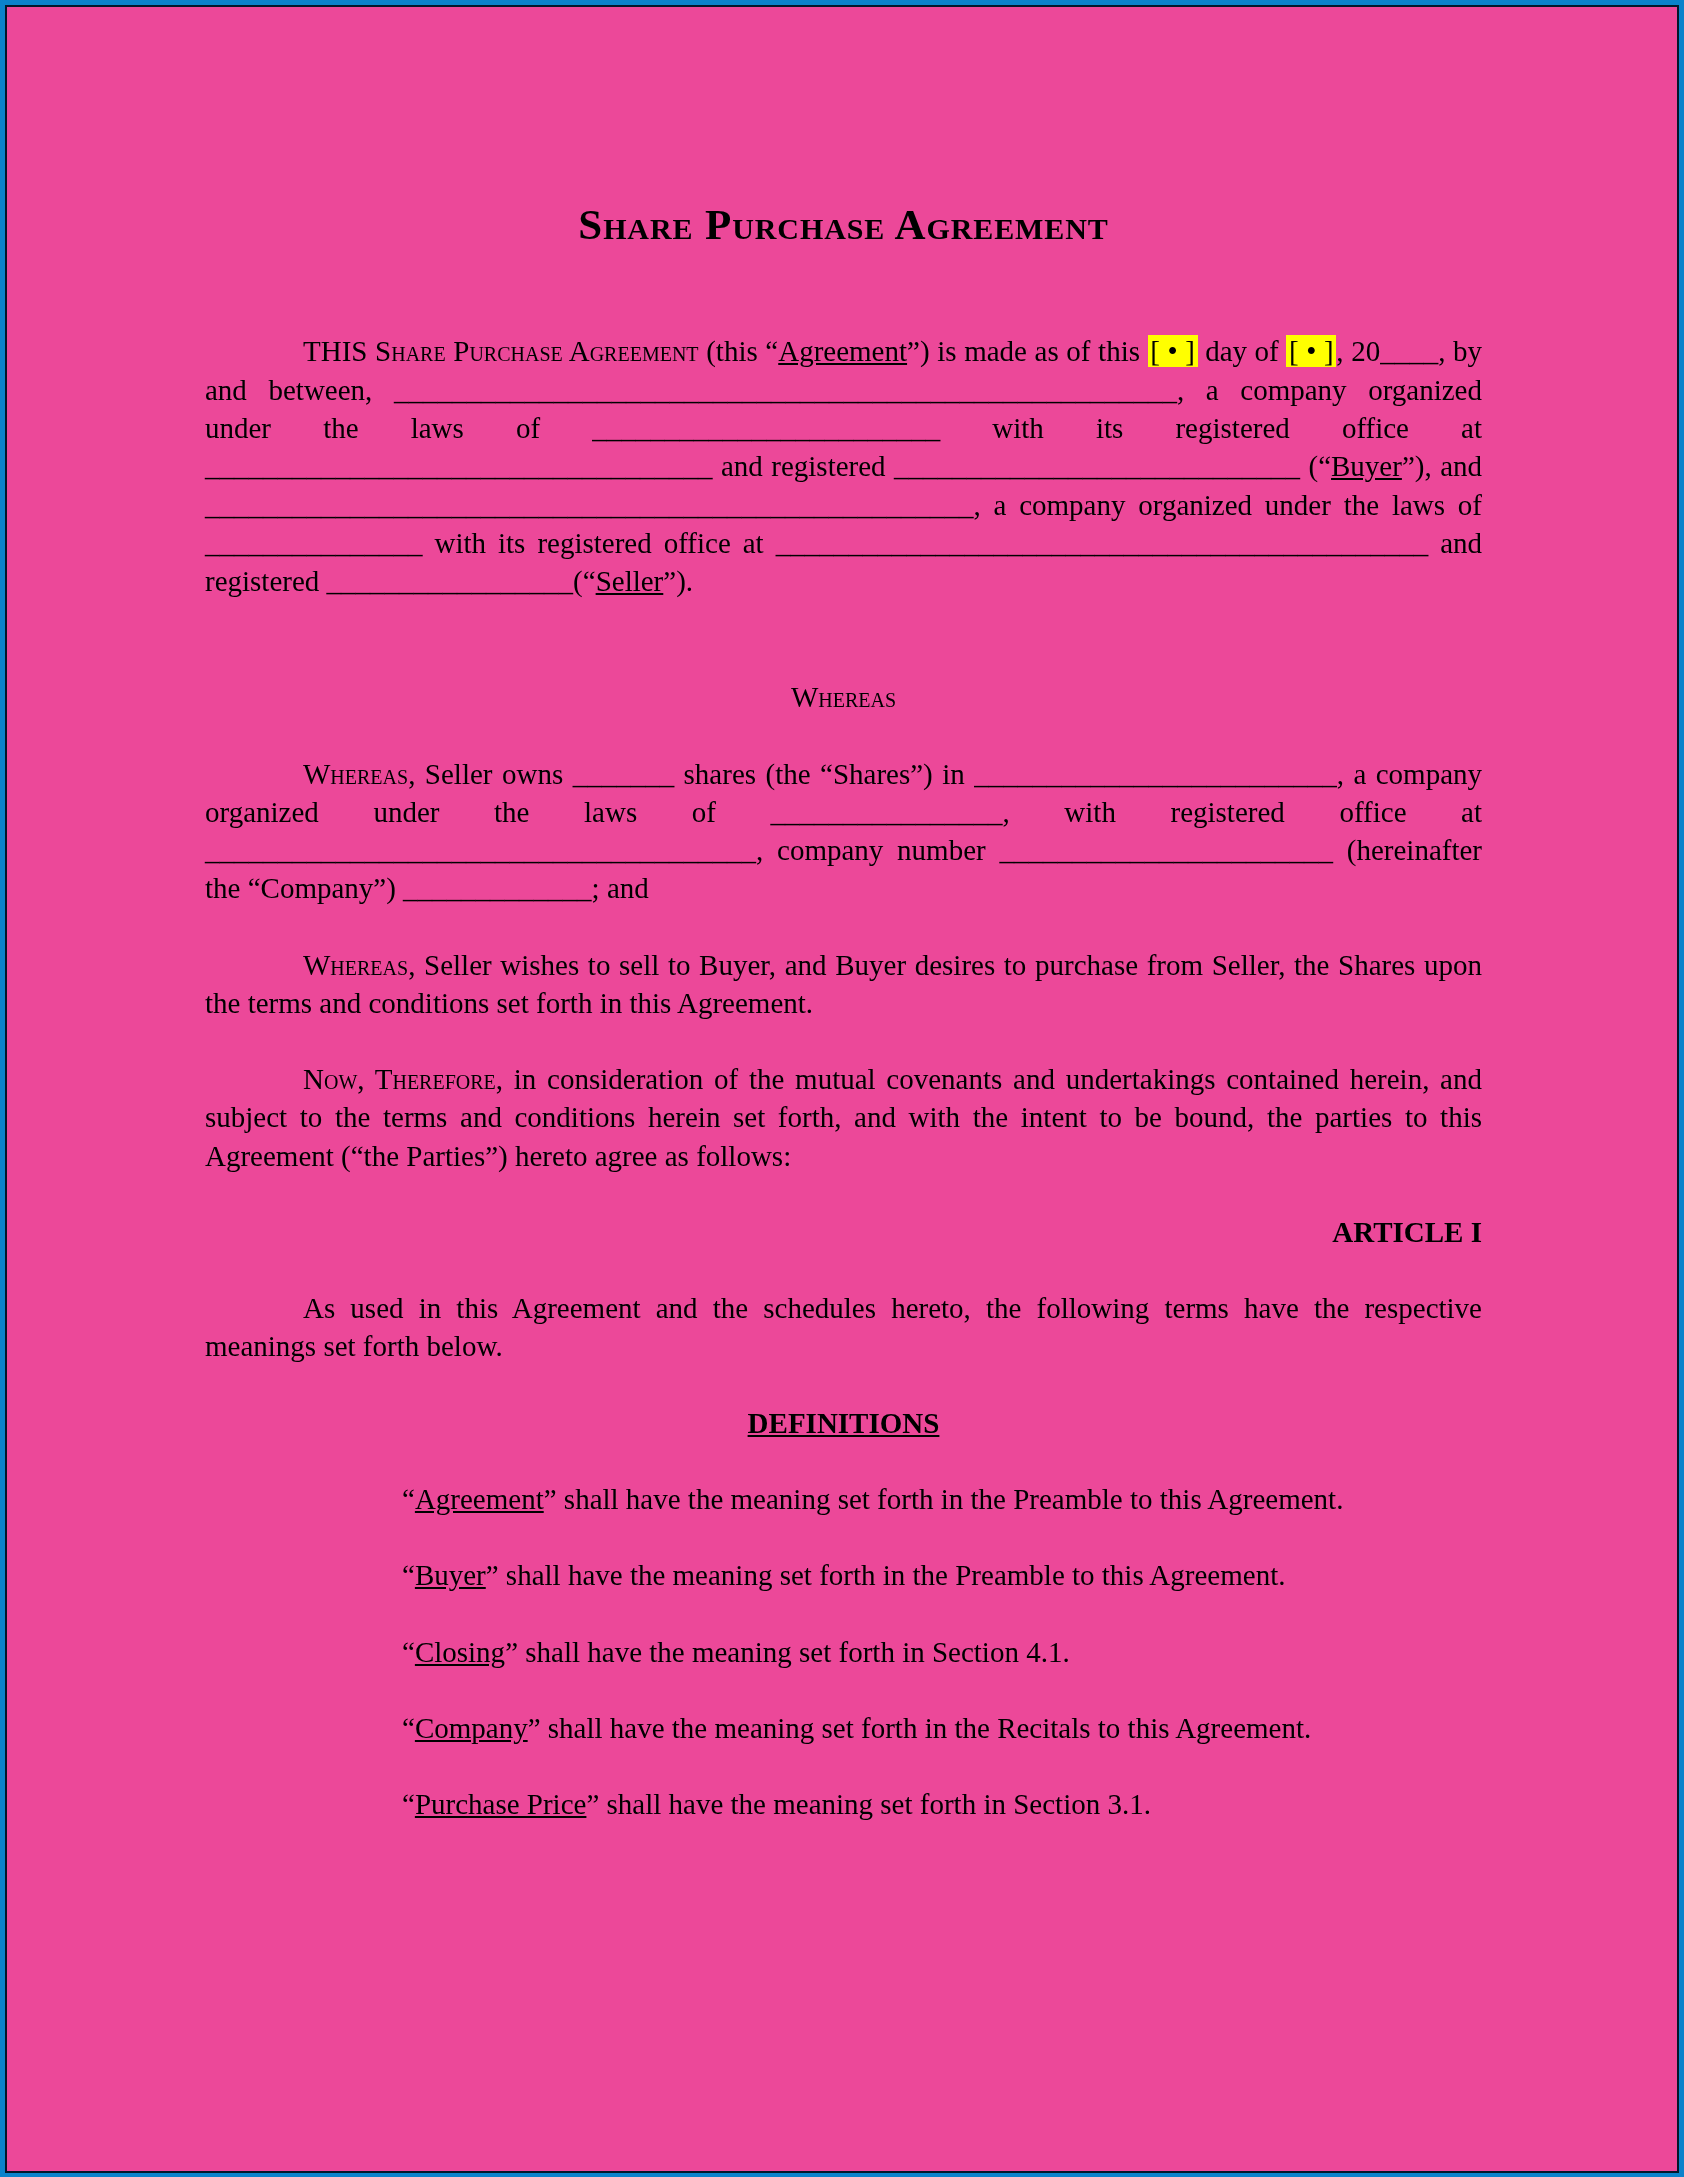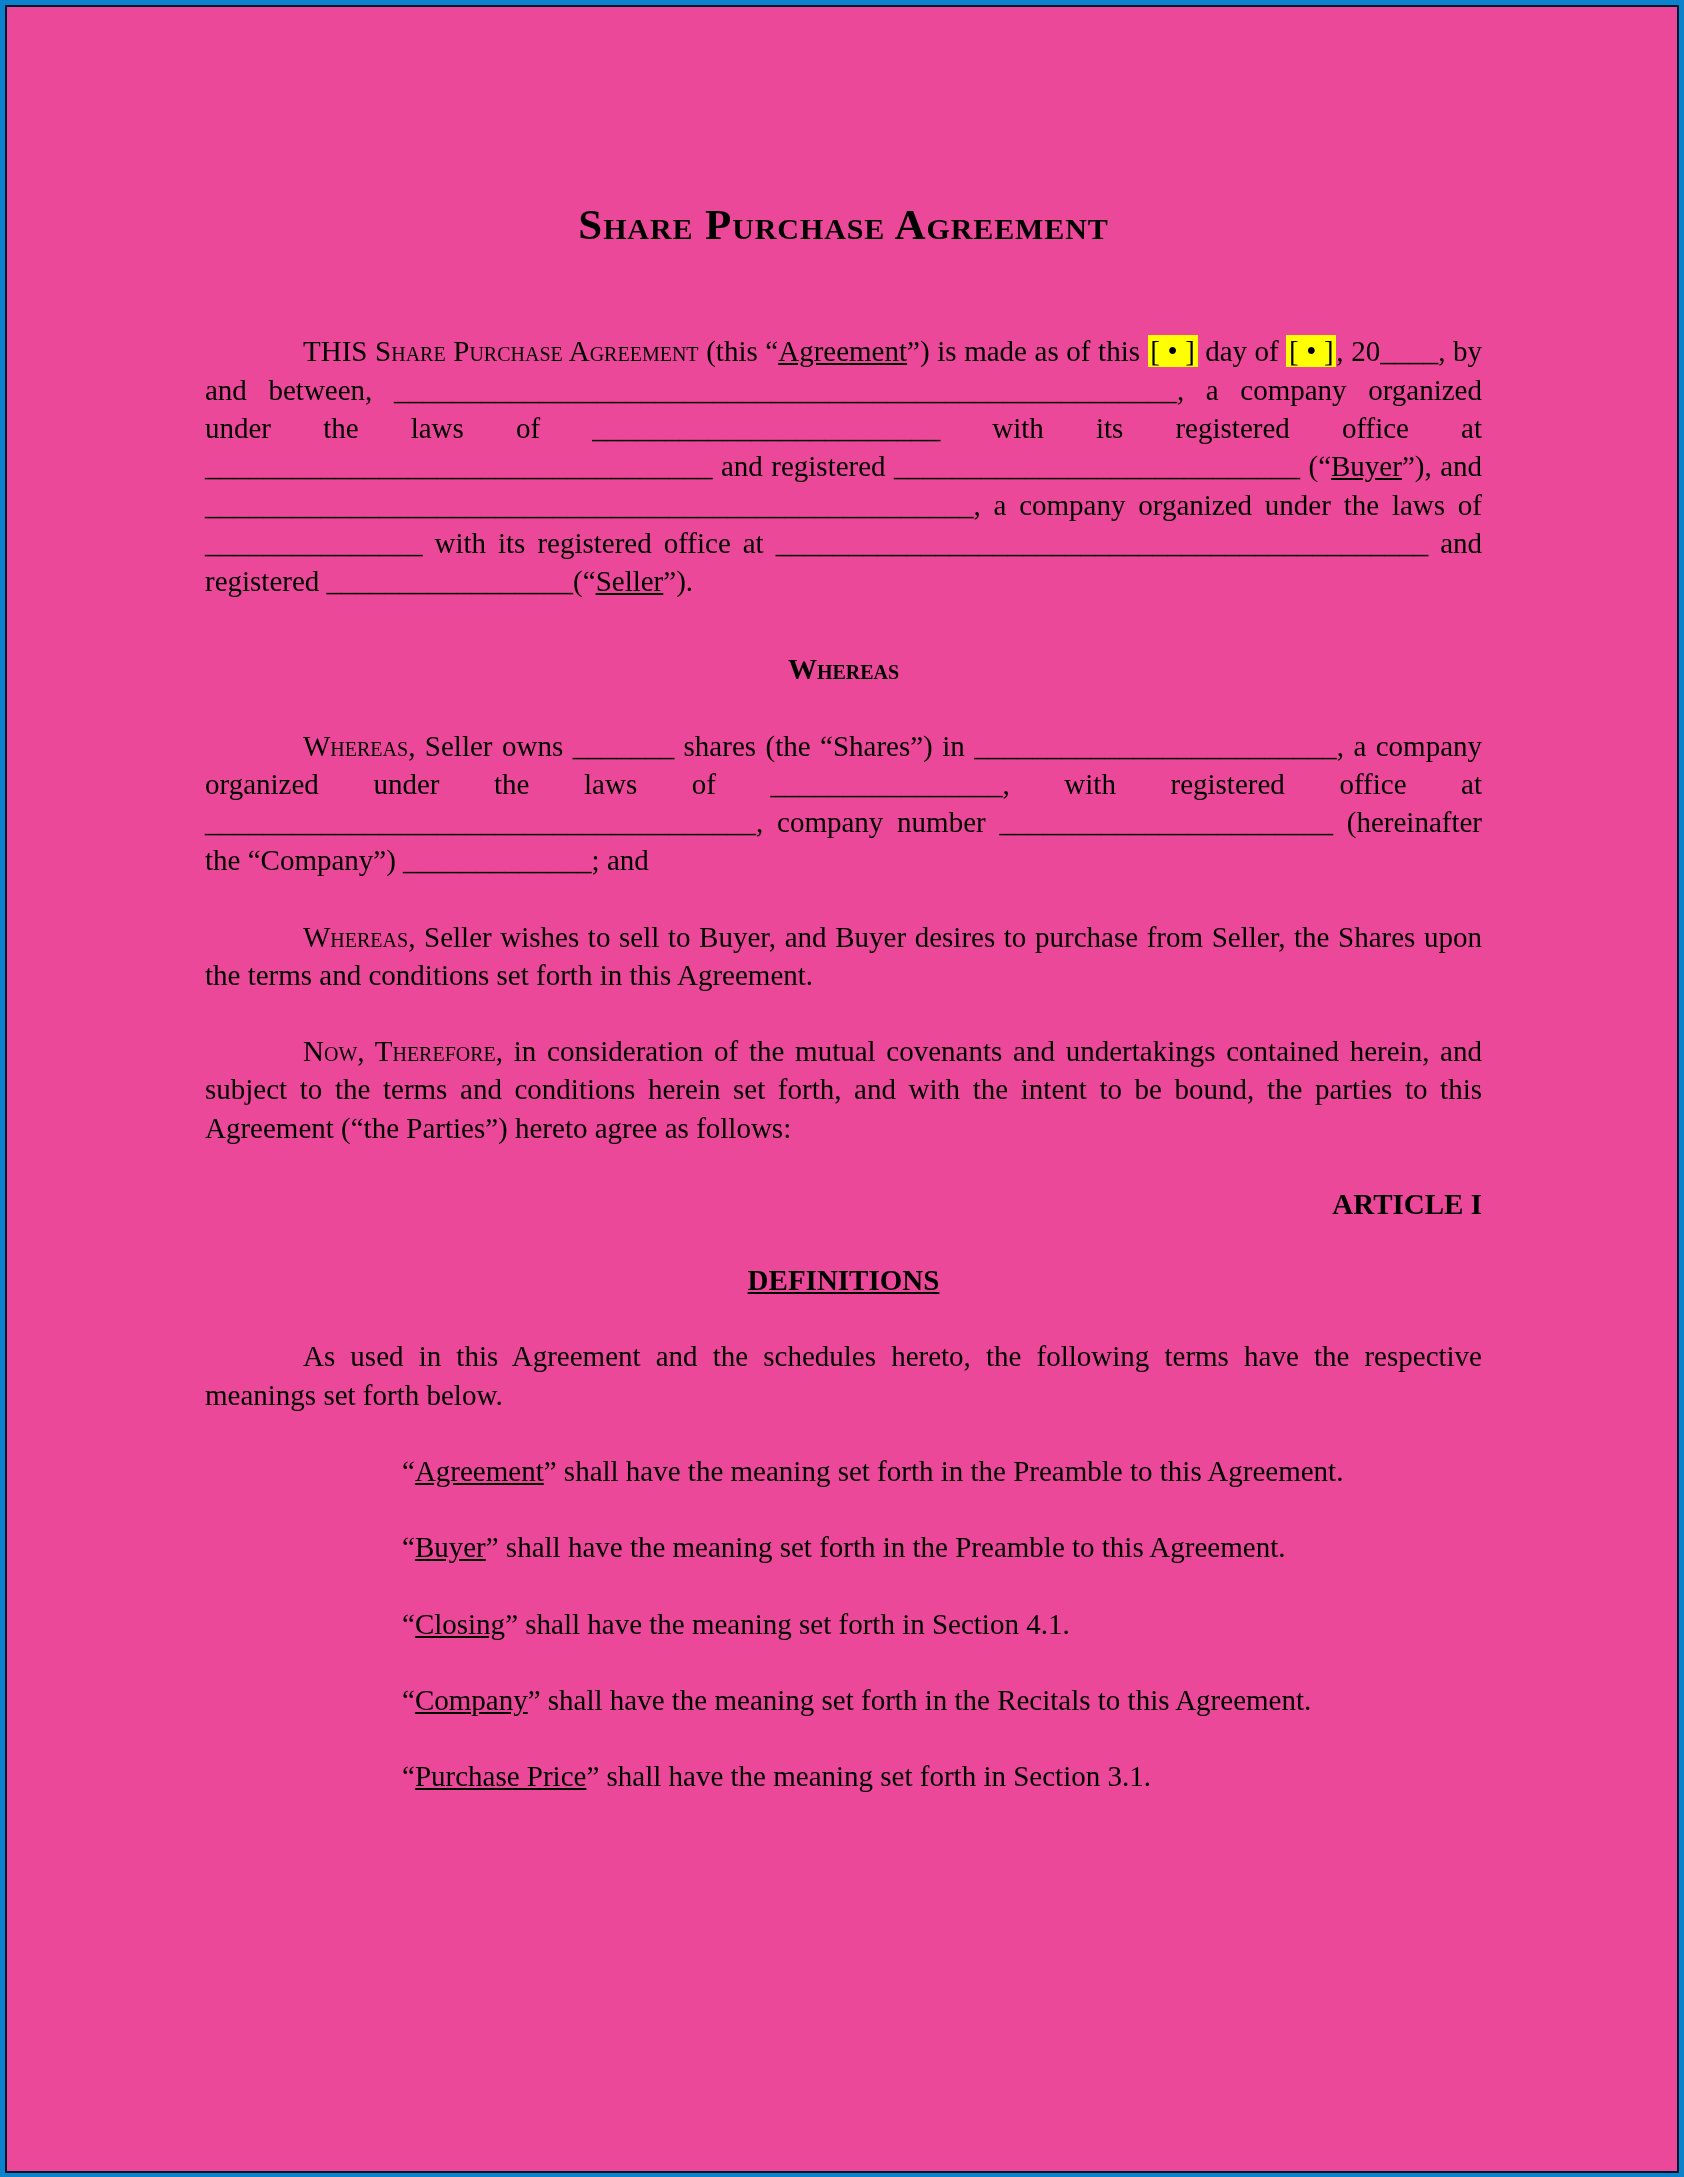--- a/index.html
+++ b/index.html
@@ -31,22 +31,22 @@
     line-height: 1.15;
     letter-spacing: 0.9px;
     margin: 0 0 83px 0;
   }
   .p { margin: 0 0 38px 0; }
   .just { text-align: justify; }
   .ind { text-indent: 98px; }
   .center { text-align: center; }
   .whereas-h {
     font-variant: small-caps;
-    font-weight: bold;
-    margin-top: 50px;
+    font-weight: normal;
+    margin-top: 78px;
   }
   .article-h {
     font-weight: bold;
     margin-top: 38px;
     text-align: right;
   }
   .definitions-h {
     font-weight: bold;
     text-decoration: underline;
   }
@@ -68,23 +68,23 @@
     <p class="p center whereas-h">Whereas</p>
 
     <p class="p just ind"><span class="sc">Whereas,</span><span> Seller owns </span><span>_______</span><span> shares (the “Shares”) in </span><span>_________________________</span><span>, a company organized under the laws of </span><span>________________</span><span>, with registered office at </span><span>______________________________________</span><span>, company number </span><span>_______________________</span><span> (hereinafter the “Company”) </span><span>_____________</span><span>; and</span></p>
 
     <p class="p just ind"><span class="sc">Whereas,</span><span> Seller wishes to sell to Buyer, and Buyer desires to purchase from Seller, the Shares upon the terms and conditions set forth in this Agreement.</span></p>
 
     <p class="p just ind"><span class="sc">Now, Therefore</span><span>, in consideration of the mutual covenants and undertakings contained herein, and subject to the terms and conditions herein set forth, and with the intent to be bound, the parties to this Agreement (“the Parties”) hereto agree as follows:</span></p>
 
     <p class="p center article-h">ARTICLE I</p>
 
+    <p class="p just ind"><span>As used in this Agreement and the schedules hereto, the following terms have the respective meanings set forth below.</span></p>
+
     <p class="p center"><span class="definitions-h">DEFINITIONS</span></p>
-
-    <p class="p just ind"><span>As used in this Agreement and the schedules hereto, the following terms have the respective meanings set forth below.</span></p>
 
     <p class="p def"><span>“</span><span class="u">Agreement</span><span>” shall have the meaning set forth in the Preamble to this Agreement.</span></p>
     <p class="p def"><span>“</span><span class="u">Buyer</span><span>” shall have the meaning set forth in the Preamble to this Agreement.</span></p>
     <p class="p def"><span>“</span><span class="u">Closing</span><span>” shall have the meaning set forth in Section 4.1.</span></p>
     <p class="p def"><span>“</span><span class="u">Company</span><span>” shall have the meaning set forth in the Recitals to this Agreement.</span></p>
     <p class="p def"><span>“</span><span class="u">Purchase Price</span><span>” shall have the meaning set forth in Section 3.1.</span></p>
 
   </div>
 </div>
 

